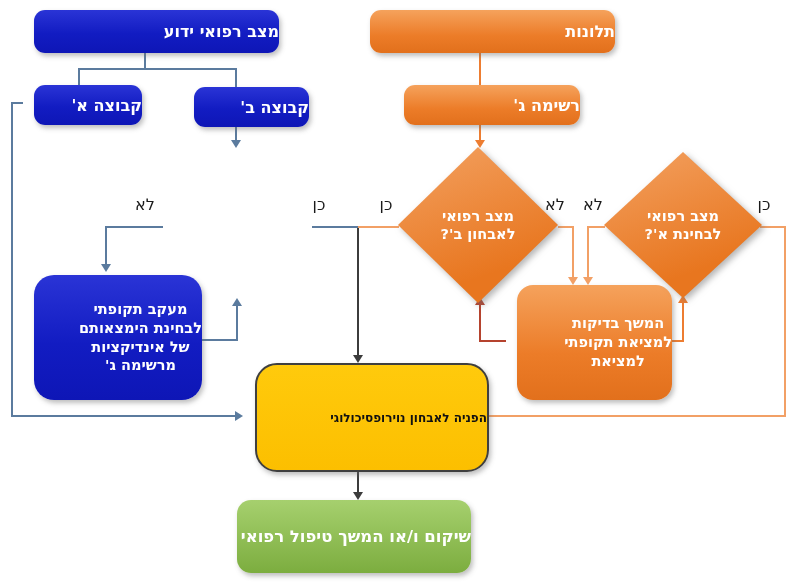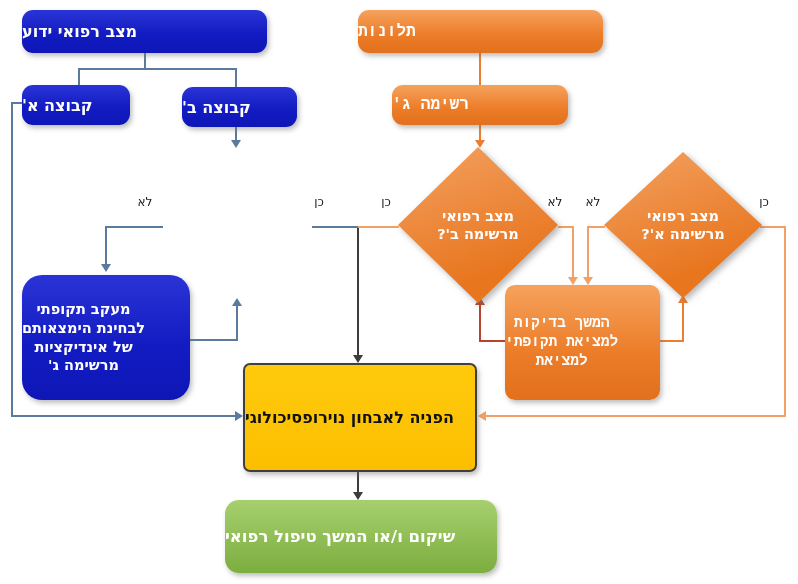--- a/index.html
+++ b/index.html
@@ -2,36 +2,37 @@
 <html lang="he"><head>
 <meta charset="utf-8">
 <style>
   html,body{margin:0;padding:0;background:#fff;}
   #canvas{
     position:relative;width:798px;height:584px;background:#ffffff;overflow:hidden;
     font-family:"DejaVu Sans","Liberation Sans",sans-serif;
   }
   
   .node{
-    position:absolute;display:flex;align-items:center;justify-content:flex-end;
+    position:absolute;display:flex;align-items:center;justify-content:flex-start;
     text-align:center;font-weight:bold;direction:rtl;
     box-shadow:2px 3px 5px rgba(110,110,110,.45);
+    margin-left:12px;
   }
   .node span,.node div{direction:rtl;}
   .blue{
     background:linear-gradient(180deg,#2a34d6 0%,#121cc2 55%,#0e16b6 100%);
     color:#fff;border-radius:11px;font-size:16px;
   }
   .orange{
     background:linear-gradient(180deg,#f5a25c 0%,#ec7c28 60%,#e2701c 100%);
-    color:#fff;border-radius:11px;font-size:16px;font-family:Liberation Mono, monospace;
+    color:#fff;border-radius:11px;font-size:16px;
   }
   .yellow{
     background:linear-gradient(180deg,#ffca0c 0%,#fcbf00 100%);
-    color:#111;border:2px solid #3f3f3f;border-radius:7px;font-size:16px;
+    color:#111;border:2px solid #3f3f3f;border-radius:22px;font-size:12px;
   }
   .green{
     background:linear-gradient(180deg,#a6d06e 0%,#7cad3f 100%);
     color:#fff;border-radius:14px;font-size:16.5px;
   }
   .multiline{font-size:14.5px;line-height:1.3;}
   
   .dwrap{position:absolute;filter:drop-shadow(3px 3px 3px rgba(110,110,110,.5));}
   .dshape{width:100%;height:100%;clip-path:polygon(50% 0,100% 50%,50% 100%,0 50%);}
   .dshape.dblue{background:linear-gradient(160deg,#2a34d6 0%,#121cc2 70%);}
@@ -48,21 +49,21 @@
   .arr.up{border-left:5px solid transparent;border-right:5px solid transparent;border-bottom:8px solid currentColor;}
   .arr.left{border-top:5px solid transparent;border-bottom:5px solid transparent;border-right:8px solid currentColor;}
   .arr.right{border-top:5px solid transparent;border-bottom:5px solid transparent;border-left:8px solid currentColor;}
   .c-bg{color:#5b7b9e;}  
   .c-or{color:#ed7d31;}  
   .c-lo{color:#f2a066;}  
   .c-dr{color:#b5432e;}  
   .c-bk{color:#3c3c3c;}  
   
   .elabel{
-    position:absolute;font-size:12px;color:#1a1a1a;font-weight:normal;
+    position:absolute;font-size:16px;color:#1a1a1a;font-weight:normal;
     direction:rtl;text-align:center;width:30px;
   }
 </style>
 </head>
 <body>
 
 <div id="canvas">
 
   <div class="line c-bg" style="left:144px;top:53px;width:2px;height:16px"></div>
   <div class="line c-bg" style="left:78px;top:68px;width:159px;height:2px"></div>
@@ -141,42 +142,42 @@
     <div>
       <div>מעקב תקופתי</div>
       <div>לבחינת הימצאותם</div>
       <div>של אינדיקציות</div>
       <div>מרשימה ג'</div>
     </div>
   </div>
   <div class="node orange" style="left:392px;top:85px;width:176px;height:40px">
     <span>רשימה ג'</span>
   </div>
-  <div class="node orange multiline" style="left:505px;top:285px;width:155px;height:115px;border-radius:10px">
+  <div class="node orange multiline" style="left:505px;top:285px;width:155px;height:115px;border-radius:16px">
     <div>
       <div>המשך בדיקות</div>
       <div>למציאת תקופתי</div>
       <div>למציאת</div>
     </div>
   </div>
   <div class="node yellow" style="left:243px;top:363px;width:230px;height:105px">
     <span>הפניה לאבחון נוירופסיכולוגי</span>
   </div>
-  <div class="node green" style="left:225px;top:500px;width:272px;height:73px">
+  <div class="node green" style="left:225px;top:500px;width:234px;height:73px">
     <span>שיקום ו/או המשך טיפול רפואי</span>
   </div>
 
   <div class="dwrap" style="left:398px;top:147px;width:160px;height:156px">
     <div class="dshape dorange"></div>
     <div class="dlabel">
       <div>מצב רפואי</div>
-      <div>מרשימה ב'?</div>
+      <div>לאבחון ב'?</div>
     </div>
   </div>
   <div class="dwrap" style="left:604px;top:152px;width:158px;height:146px">
     <div class="dshape dorange"></div>
     <div class="dlabel">
       <div>מצב רפואי</div>
-      <div>מרשימה א'?</div>
+      <div>לבחינת א'?</div>
     </div>
   </div>
 
 </div>
 
 </body></html>

